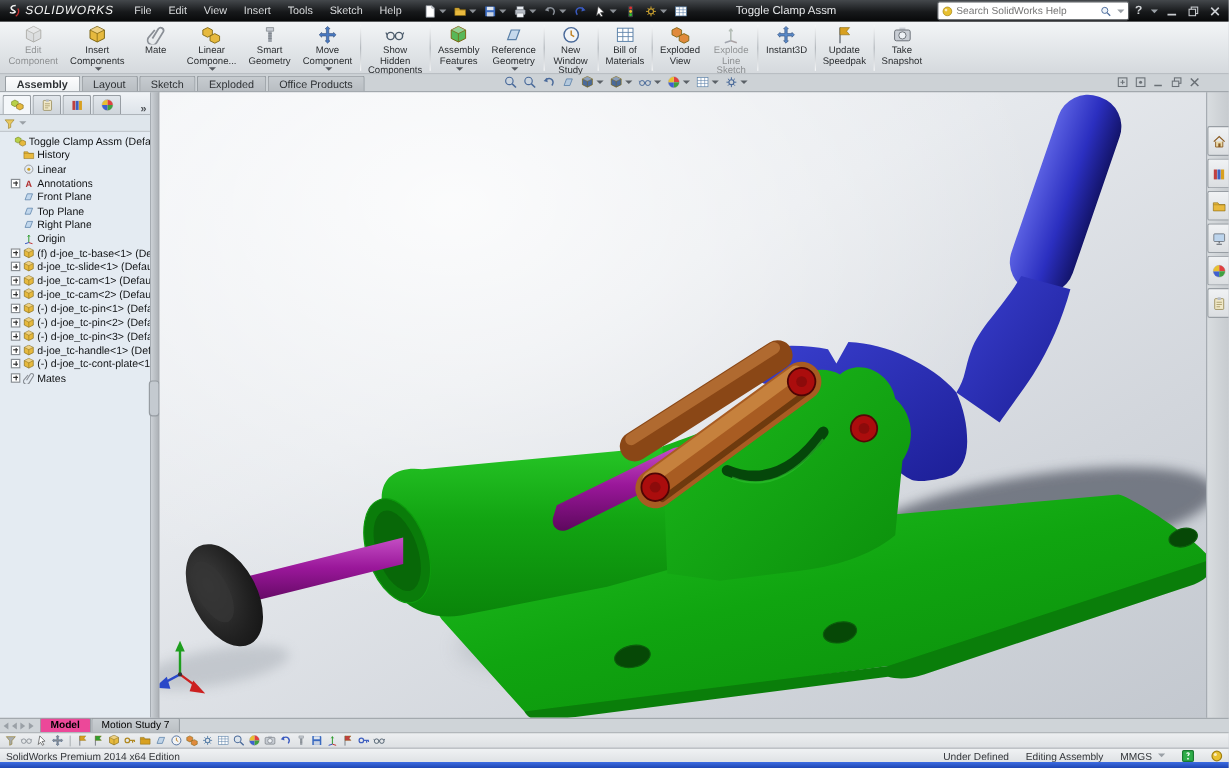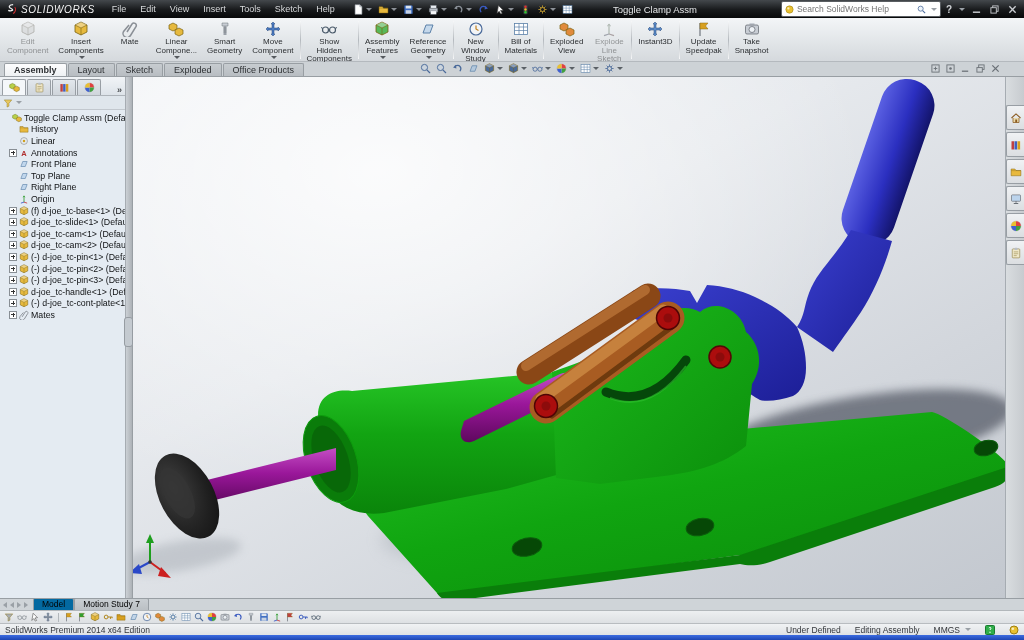--- a/index.html
+++ b/index.html
@@ -78,21 +78,21 @@
   .tp-btn{width:18px;height:25px;background:linear-gradient(#f0f2f4,#dbdee1);border:1px solid #989ea4;border-right:0;border-radius:2px 0 0 2px;display:flex;align-items:center;justify-content:center}
   .tp-btn .ic{width:12px;height:12px}
 
   
   .motion-tabs{height:12px;background:#cfd4d8;border-top:1px solid #989ea3;display:flex;align-items:flex-end;font-size:8.5px;padding-left:3px}
   .mnav{display:flex;gap:3px;margin-right:5px;align-items:center;padding-bottom:2px}
   .mnav span{width:0;height:0;border-top:3px solid transparent;border-bottom:3px solid transparent}
   .mnav .left{border-right:4px solid #9aa0a6}
   .mnav .right{border-left:4px solid #9aa0a6}
   .mtab{padding:0 8px 1px;border:1px solid #989ea3;border-bottom:0;border-radius:2px 2px 0 0;background:linear-gradient(#c9ced2,#bbc0c4);white-space:nowrap}
-  .mtab.active{background:#0369a1;font-weight:normal}
+  .mtab.active{background:#ec4899;font-weight:bold}
   .motion-bar{height:13px;background:linear-gradient(#edeff1,#dde0e3);border-top:1px solid #b2b7bb;display:flex;align-items:center;padding:0 4px;gap:3px}
   .mt-icon{display:flex;align-items:center}
   .mt-icon .ic{width:10px;height:10px}
   .mb-sep{width:1px;height:9px;background:#b2b7bb;margin:0 2px}
 
   .statusbar{height:12px;background:linear-gradient(#f0f2f4,#dfe2e5);border-top:1px solid #b8bcc0;display:flex;align-items:center;font-size:8.5px;color:#33363a;padding:0 5px}
   .sb-right{margin-left:auto;display:flex;align-items:center;gap:14px}
   .sb-item{white-space:nowrap}
   .sb-ic{display:flex;align-items:center}
   .sb-ic svg{width:10px;height:10px}

